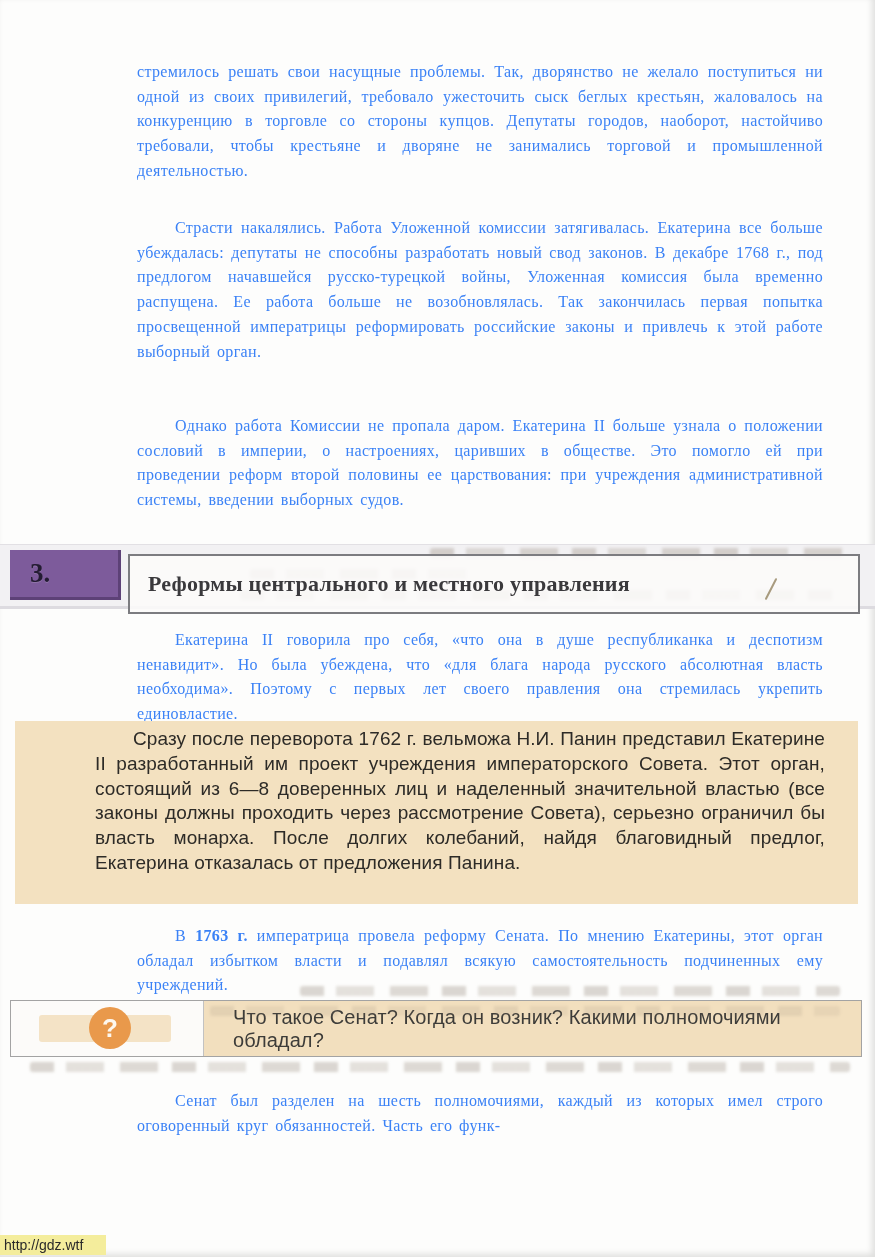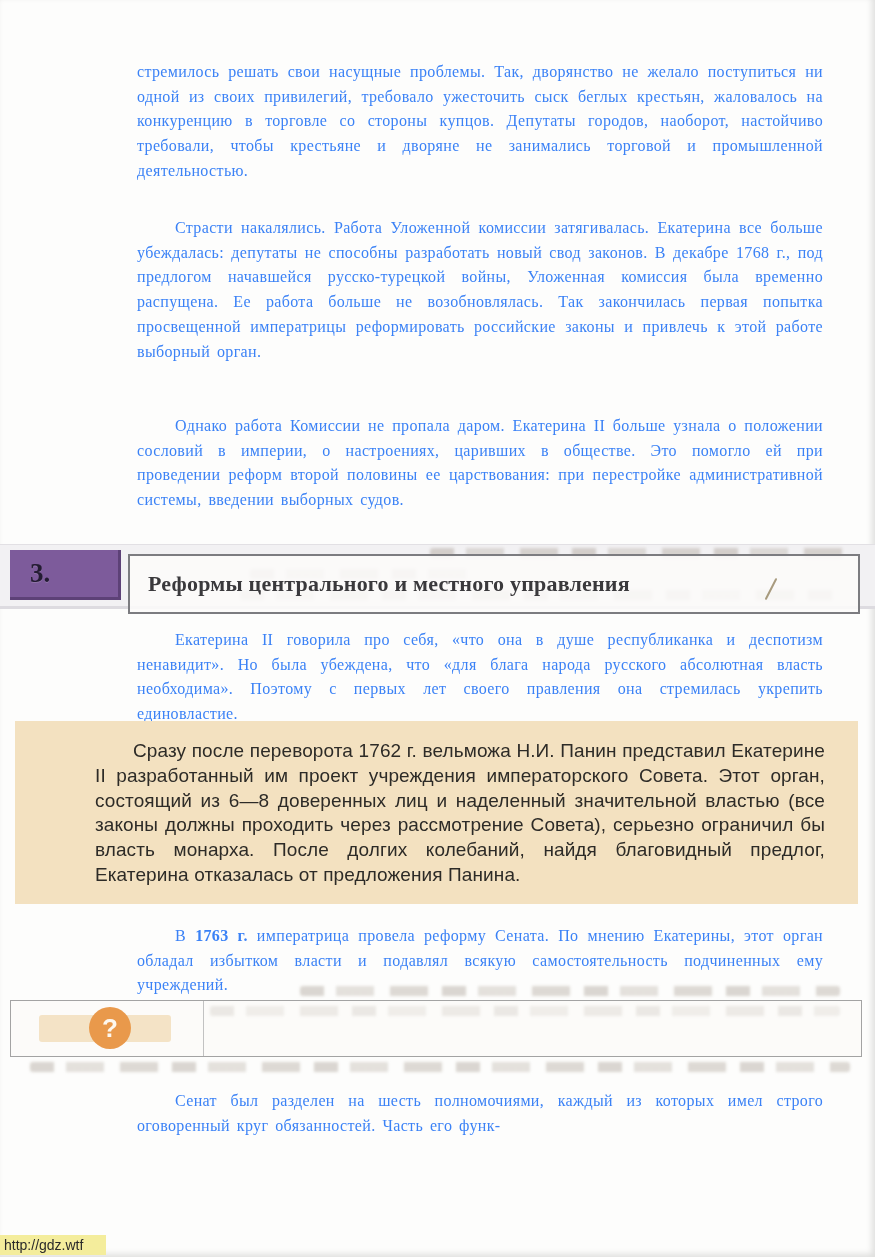--- a/index.html
+++ b/index.html
@@ -52,21 +52,21 @@
     background:repeating-linear-gradient(90deg,
       rgba(139,124,108,0.30) 0 24px, rgba(139,124,108,0) 24px 36px,
       rgba(139,124,108,0.22) 36px 74px, rgba(139,124,108,0) 74px 90px,
       rgba(139,124,108,0.28) 90px 128px, rgba(139,124,108,0) 128px 142px);
     filter:blur(1.4px);
   }
   
   .highlight-box{
     position:absolute;left:15px;top:721px;width:843px;height:183px;
     background:#f3e1c0;box-sizing:border-box;
-    padding:18px 33px 0 80px;
+    padding:6px 33px 0 80px;
     font-family:"Liberation Sans", sans-serif;
     font-size:19px;line-height:24.8px;color:#2d2b27;
     text-align:justify;letter-spacing:0.1px;
   }
   .highlight-box .inner{ text-indent:38px; }
   
   .bold-frag{ font-weight:bold; }
   
   .question-box{
     position:absolute;left:10px;top:1000px;width:852px;height:57px;
@@ -108,21 +108,21 @@
     font-size:14px;color:#2a2a2a;
   }
 </style>
 </head>
 <body>
 
 <div class="page-edge"></div>
 
 <p class="para" style="top:44px;">стремилось решать свои насущные проблемы. Так, дворянство не желало поступиться ни одной из своих привилегий, требовало ужесточить сыск беглых крестьян, жаловалось на конкуренцию в торговле со стороны купцов. Депутаты городов, наоборот, настойчиво требовали, чтобы крестьяне и дворяне не занимались торговой и промышленной деятельностью.</p>
 <p class="para indent" style="top:200px;">Страсти накалялись. Работа Уложенной комиссии затягивалась. Екатерина все больше убеждалась: депутаты не способны разработать новый свод законов. В декабре 1768 г., под предлогом начавшейся русско-турецкой войны, Уложенная комиссия была временно распущена. Ее работа больше не возобновлялась. Так закончилась первая попытка просвещенной императрицы реформировать российские законы и привлечь к этой работе выборный орган.</p>
-<p class="para indent" style="top:398px;">Однако работа Комиссии не пропала даром. Екатерина II больше узнала о положении сословий в империи, о настроениях, царивших в обществе. Это помогло ей при проведении реформ второй половины ее царствования: при перестройке административной системы, введении выборных судов.</p>
+<p class="para indent" style="top:398px;">Однако работа Комиссии не пропала даром. Екатерина II больше узнала о положении сословий в империи, о настроениях, царивших в обществе. Это помогло ей при проведении реформ второй половины ее царствования: при учреждения административной системы, введении выборных судов.</p>
 
 <div class="section-band">
   <div class="bleed-line" style="left:430px;top:4px;width:420px;"></div>
   <div class="bleed-line" style="left:240px;top:46px;width:600px;"></div>
   <div class="bleed-line" style="left:250px;top:25px;width:220px;"></div>
 </div>
 <div class="section-num">
   <span>3.</span>
 </div>
 <div class="section-bar">
@@ -141,18 +141,21 @@
 <div class="bleed-line" style="left:300px;top:986px;width:540px;"></div>
 <div class="bleed-line" style="left:30px;top:1062px;width:820px;"></div>
 
 <div class="question-box">
   <div class="qb-icon-zone">
     <div class="qb-band"></div>
     <div class="qb-circle">
       <span>?</span>
     </div>
   </div>
+  <div class="qb-text-zone">
+    <span>Что такое Сенат? Когда он возник? Какими полномочиями обладал?</span>
+  </div>
 </div>
 <div class="bleed-line" style="left:210px;top:1006px;width:630px;opacity:0.5;"></div>
 
 <p class="para indent" style="top:1073px;">Сенат был разделен на шесть полномочиями, каждый из которых имел строго оговоренный круг обязанностей. Часть его функ-</p>
 
 <div class="watermark">http://gdz.wtf</div>
 
 </body></html>

